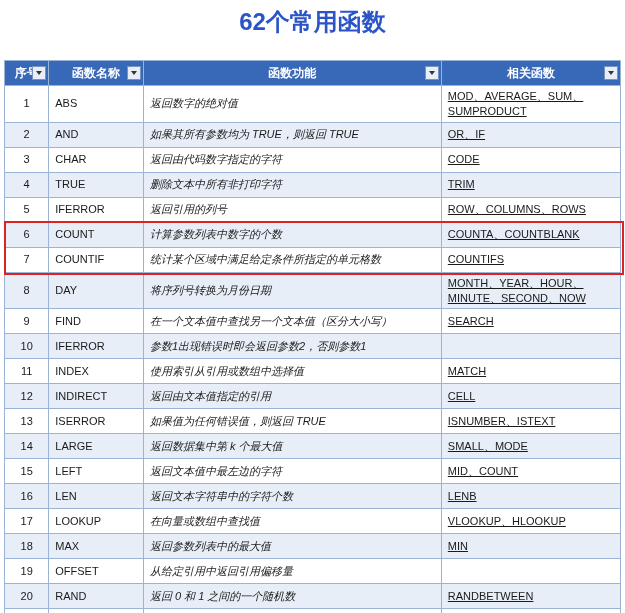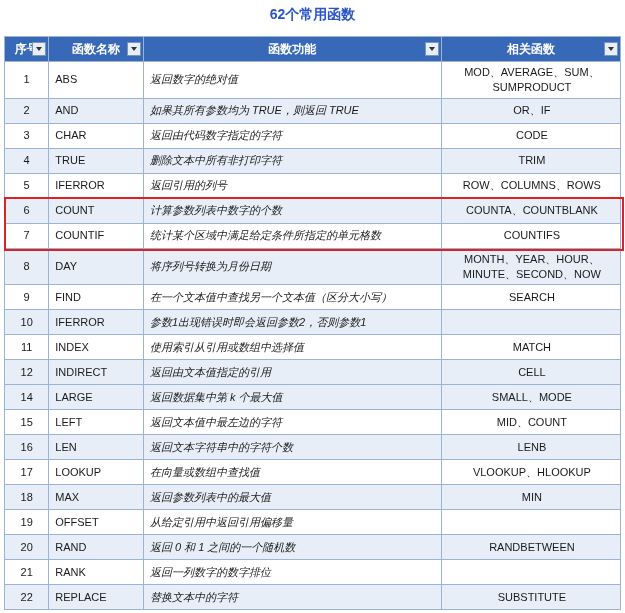--- a/index.html
+++ b/index.html
@@ -8,23 +8,23 @@
     font-family: "Microsoft YaHei", "SimSun", Arial, sans-serif;
     font-size: 11px;
     color: #1a1a1a;
     background: #fff;
     width: 625px;
     box-sizing: border-box;
   }
   .title {
     text-align: center;
     color: #2a54c8;
-    font-size: 14px;
+    font-size: 24px;
     font-weight: bold;
-    padding: 2px 0 12px 0;
+    padding: 2px 0 22px 0;
   }
   table {
     border-collapse: collapse;
     width: 100%;
     table-layout: fixed;
   }
   th, td {
     border: 1px solid #9ab3d6;
     padding: 3px 4px;
     vertical-align: middle;
@@ -59,21 +59,21 @@
     border-right: 3px solid transparent;
     border-top: 4px solid #333;
   }
   col.c-idx { width: 44px; }
   col.c-name { width: 94px; }
   col.c-func { width: 296px; }
   col.c-rel { width: 178px; }
   td.idx { text-align: center; }
   td.name { text-align: left; padding-left: 6px; }
   td.func { text-align: left; padding-left: 6px; font-style: italic; }
-  td.rel  { text-align: center; padding-left: 6px; }
+  td.rel  { text-align: left; padding-left: 6px; text-decoration: underline; }
   tr.odd  td { background: #ffffff; }
   tr.even td { background: #e7eef7; }
   .highlight-box {
     border: 2px solid #d22;
     position: absolute;
     pointer-events: none;
   }
   .table-wrap { position: relative; }
 </style>
 </head>
@@ -175,20 +175,26 @@
           <td class="name">INDEX</td>
           <td class="func">使用索引从引用或数组中选择值</td>
           <td class="rel">MATCH</td>
         </tr>
         <tr class="even">
           <td class="idx">12</td>
           <td class="name">INDIRECT</td>
           <td class="func">返回由文本值指定的引用</td>
           <td class="rel">CELL</td>
         </tr>
+        <tr class="odd">
+          <td class="idx">13</td>
+          <td class="name">ISERROR</td>
+          <td class="func">如果值为任何错误值，则返回 TRUE</td>
+          <td class="rel">ISNUMBER、ISTEXT</td>
+        </tr>
         <tr class="even">
           <td class="idx">14</td>
           <td class="name">LARGE</td>
           <td class="func">返回数据集中第 k 个最大值</td>
           <td class="rel">SMALL、MODE</td>
         </tr>
         <tr class="odd">
           <td class="idx">15</td>
           <td class="name">LEFT</td>
           <td class="func">返回文本值中最左边的字符</td>

